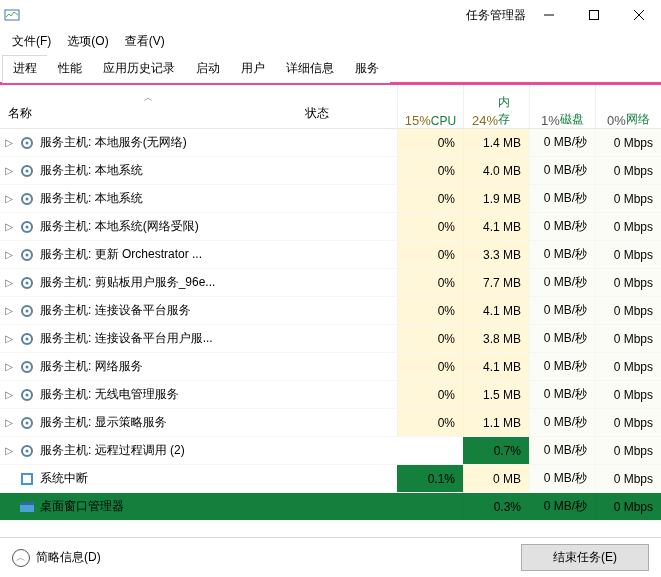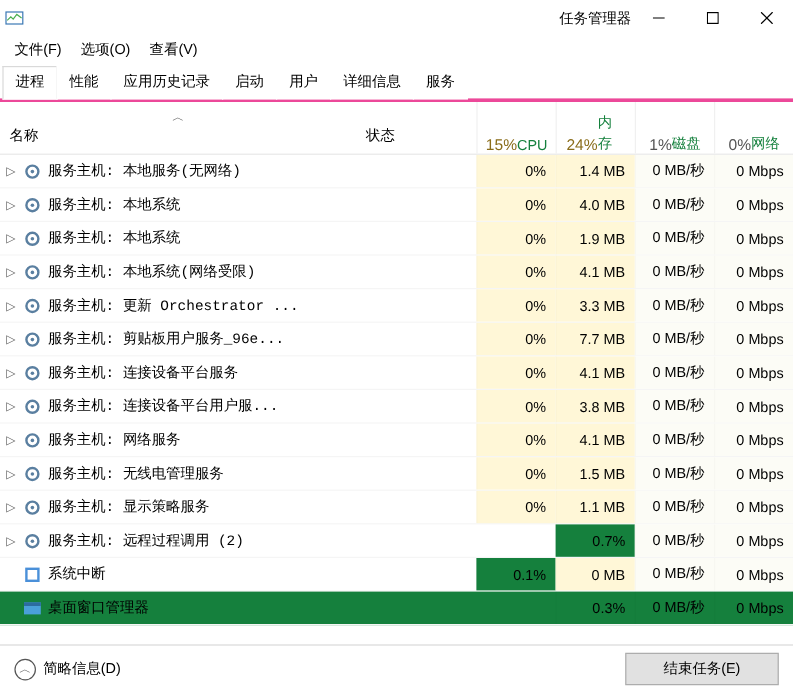--- a/index.html
+++ b/index.html
@@ -20,21 +20,21 @@
 .col-status { width: 100px; display: flex; align-items: flex-end; padding: 0 8px 6px; }
 .col { width: 66px; border-left: 1px solid #f0f0f0; display: flex; flex-direction: row; align-items: flex-end; justify-content: center; padding: 0 8px; }
 .col .pct { color: #555; font-size: 13px; }
 .col .lbl { color: #15803d; margin-top: 18px; }
 .col.heat1 .pct { color: #8a6d1a; }
 .rows { flex: 1; overflow-y: auto; }
 .row { display: flex; height: 28px; align-items: center; border-bottom: 1px solid #f5f5f5; }
 .row.selected { background: #15803d; align-items: center; }
 .row .exp { width: 18px; text-align: center; color: #666; font-size: 10px; }
 .row .ricon { width: 18px; height: 16px; display: inline-flex; align-items: center; justify-content: center; margin-right: 4px; }
-.row .rname { flex: 1; white-space: nowrap; overflow: hidden; text-overflow: ellipsis; font-family: Liberation Mono, monospace; }
+.row .rname { flex: 1; white-space: nowrap; overflow: hidden; text-overflow: ellipsis; }
 .row .rstatus { width: 100px; }
 .cell { width: 66px; text-align: right; padding: 0 8px; height: 100%; display: flex; align-items: center; justify-content: flex-end; border-left: 1px solid rgba(0,0,0,0.02); }
 .heat-a { background: #fff7d7; }
 .heat-b { background: #15803d; }
 .heat-none { background: #fcfcf6; }
 .footer { border-top: 1px solid #d9d9d9; height: 40px; display: flex; align-items: center; padding: 0 12px; }
 .footer .fleft { flex: 1; display: flex; align-items: center; gap: 6px; cursor: default; }
 .footer .circ { width: 18px; height: 18px; border: 1px solid #555; border-radius: 50%; display: flex; align-items: center; justify-content: center; font-size: 10px; color: #555; }
 .btn { border: 1px solid #adadad; background: #e1e1e1; padding: 4px 31px; cursor: default; }
 svg { display: block; }

